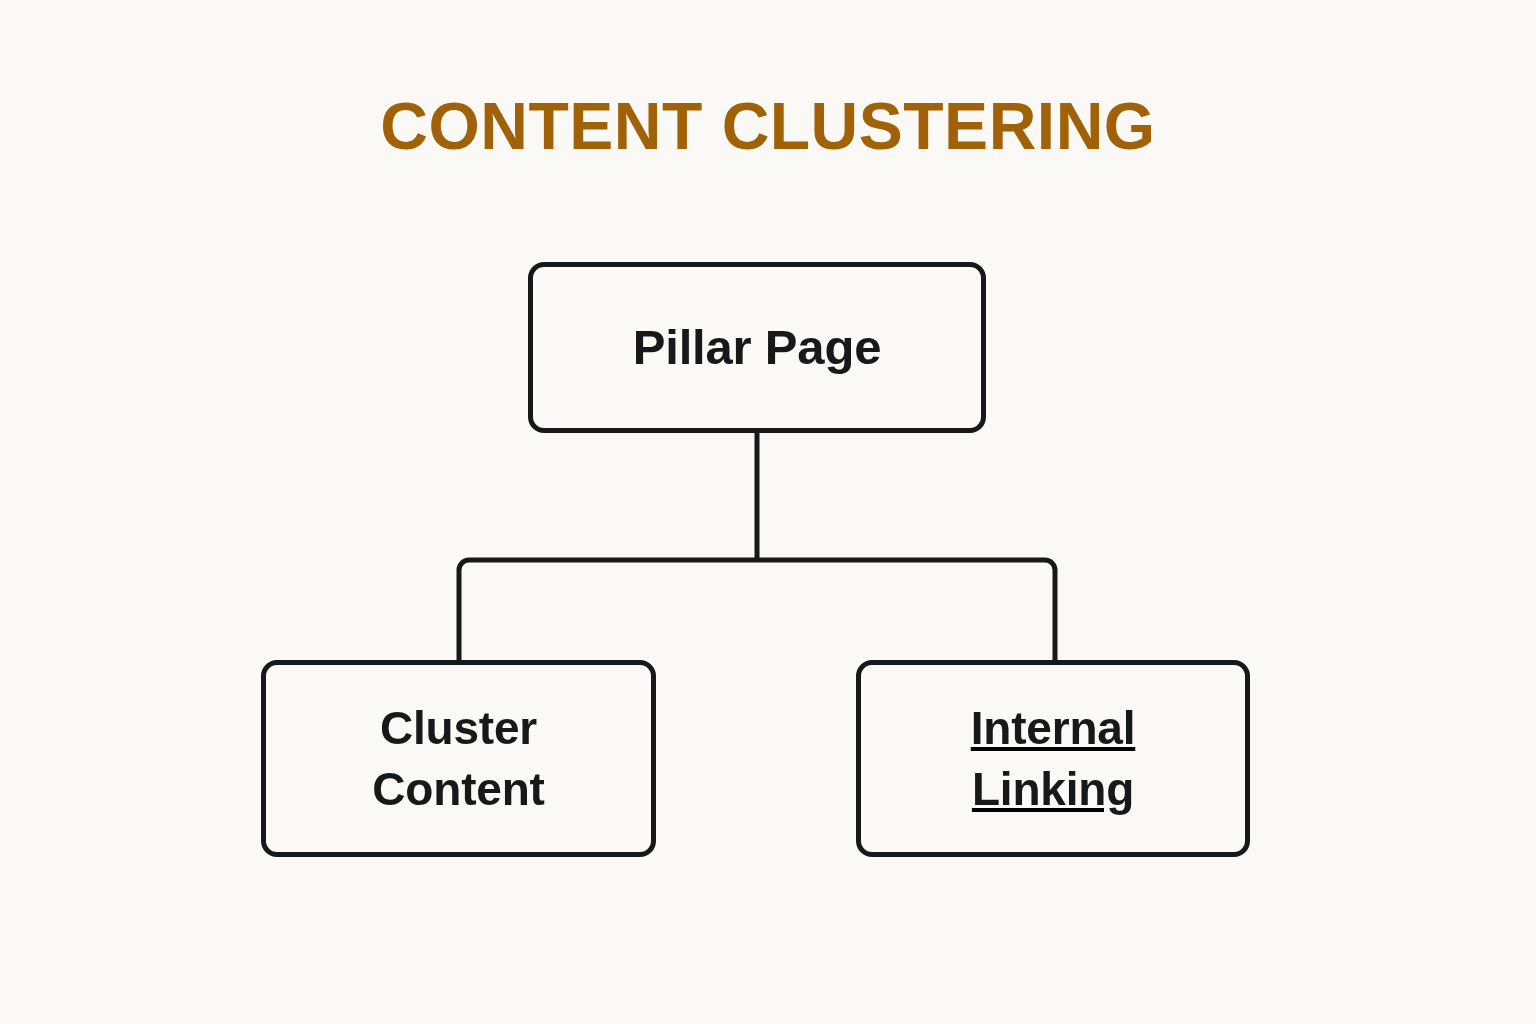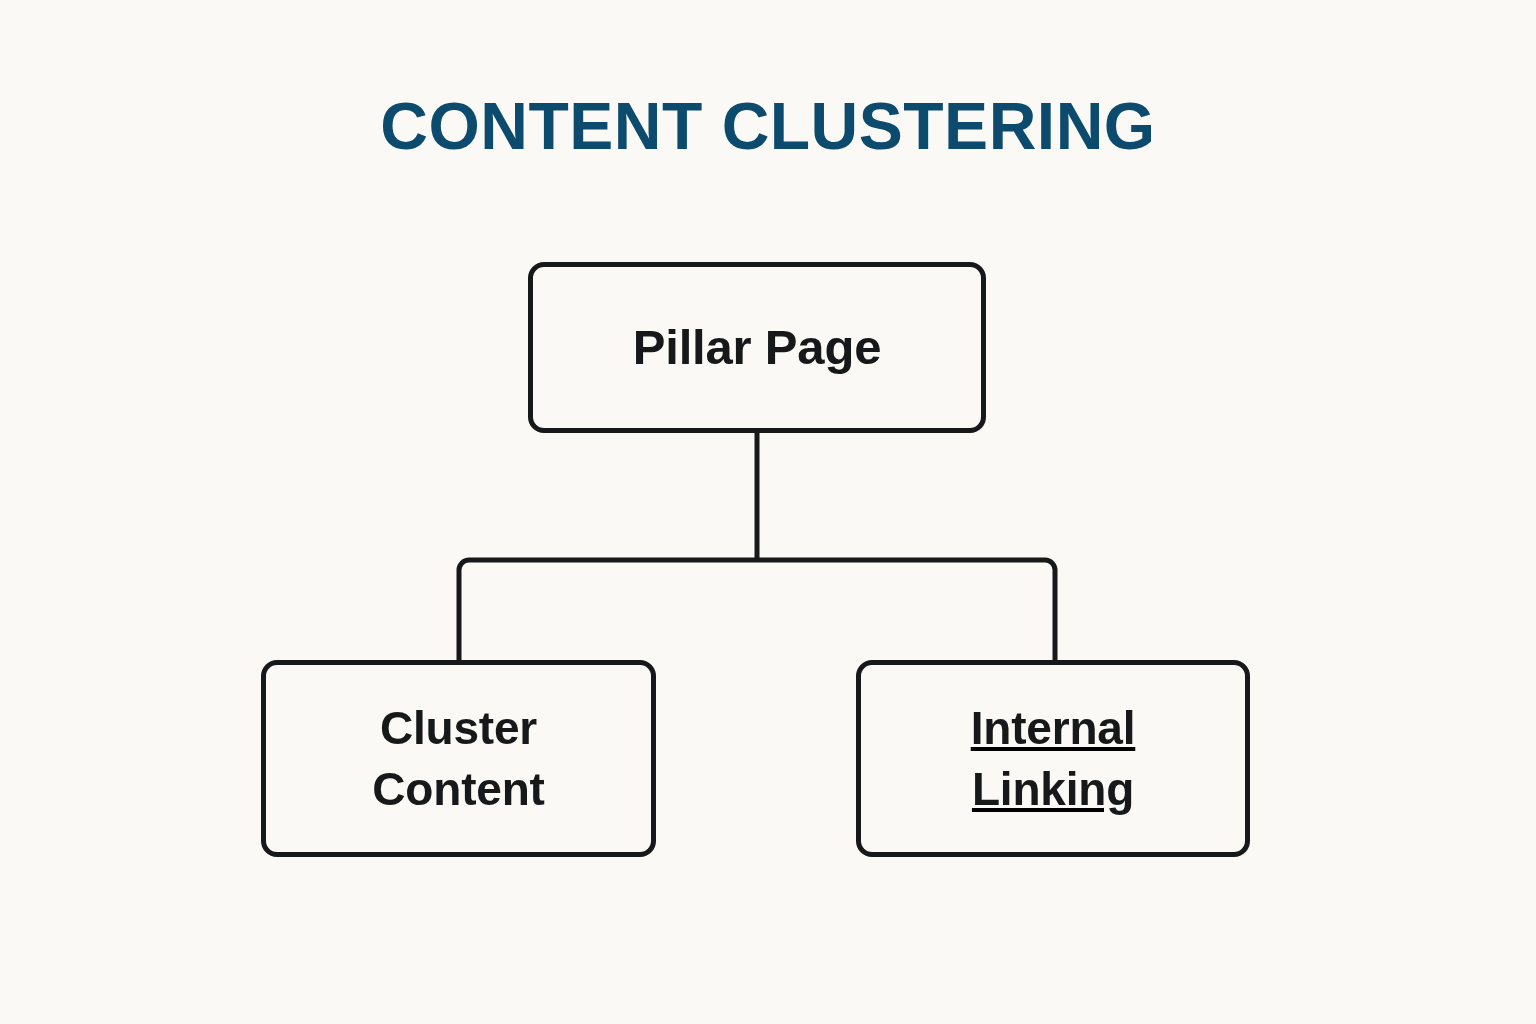--- a/index.html
+++ b/index.html
@@ -23,21 +23,21 @@
   
   .diagram-title {
     position: absolute;
     left: 0;
     top: 92px;
     width: 1536px;
     text-align: center;
     font-size: 66px;
     font-weight: 800;
     letter-spacing: 0.5px;
-    color: #0c4a6e;
+    color: #a16207;
     line-height: 1.05;
     white-space: nowrap;
   }
 
   
   #connectors {
     position: absolute;
     left: 0;
     top: 0;
     width: 1536px;

